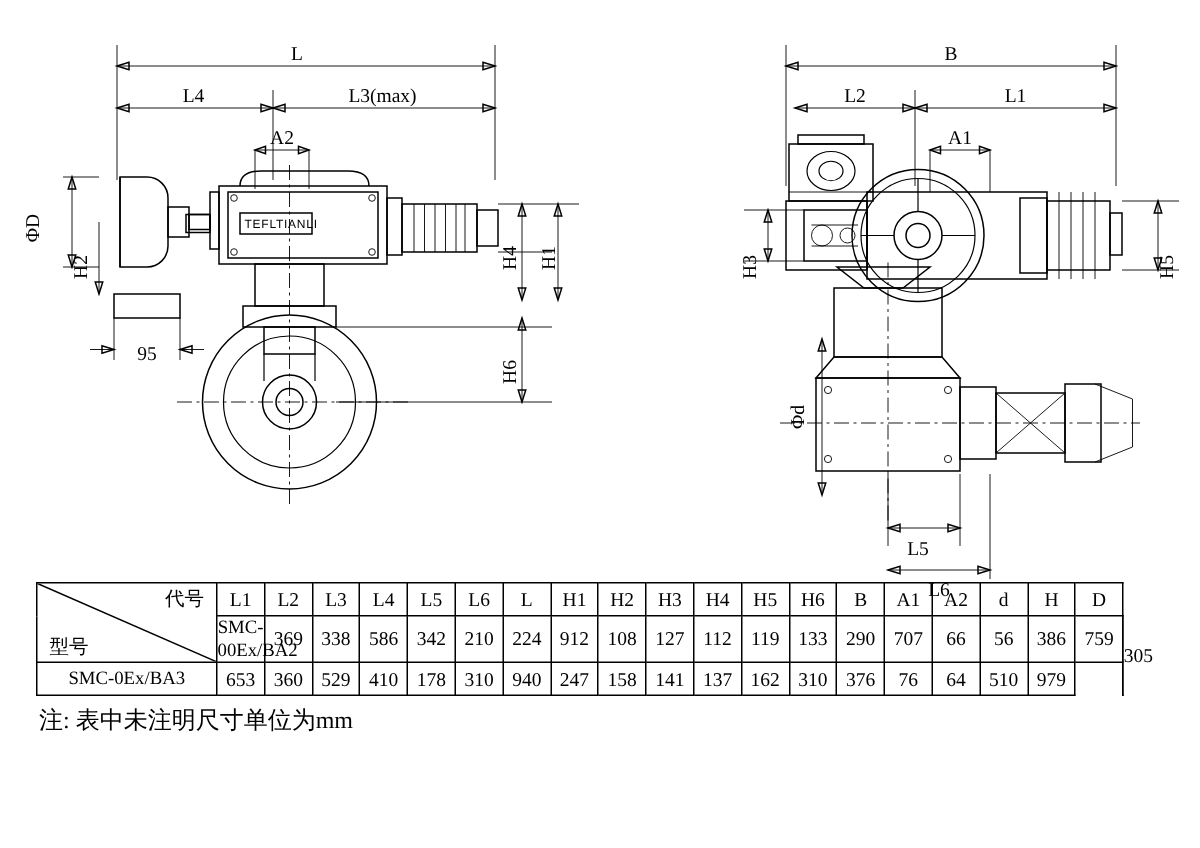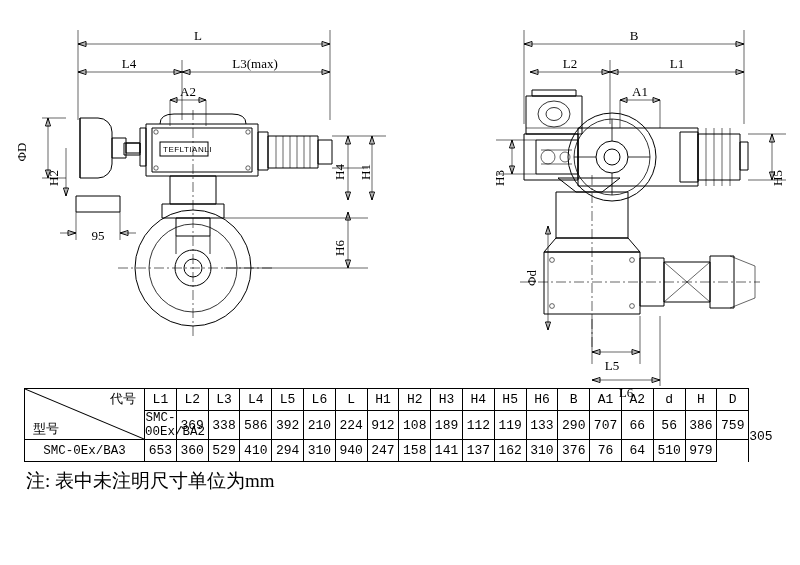--- a/index.html
+++ b/index.html
@@ -55,21 +55,21 @@
     font-family: "Liberation Serif", serif;
     font-size: 17px;
     letter-spacing: 1px;
     margin: 0 0 6px 2px;
     white-space: nowrap;
   }
   table.dims {
     border-collapse: collapse;
     width: 622px;
     table-layout: fixed;
-    font-family: Liberation Mono, monospace;
+    font-family: Liberation Serif, serif;
     font-size: 13px;
     border-radius: 15px;
   }
   table.dims td, table.dims th {
     border: 1px solid #000;
     text-align: center;
     height: 21px;
     padding: 0;
     font-weight: normal;
   }
@@ -86,21 +86,21 @@
   }
   td.head-cell .model {
     position: absolute;
     left: 8px;
     bottom: 1px;
     font-size: 13px;
   }
   td.model-cell { text-align: center; font-size: 12.5px; }
   .note {
     font-family: "Liberation Serif", serif;
-    font-size: 19px;
+    font-size: 16px;
     margin-top: 6px;
     margin-left: 2px;
   }
 </style>
 </head>
 <body>
 
 <div id="sheet">
 
   <svg class="drawing" viewBox="0 0 800 565">
@@ -365,45 +365,45 @@
           <th>d</th>
           <th>H</th>
           <th>D</th>
         </tr>
 
         <tr>
           <td class="model-cell">SMC-00Ex/BA2</td>
           <td>369</td>
           <td>338</td>
           <td>586</td>
-          <td>392</td>
+          <td>342</td>
           <td>210</td>
           <td>224</td>
           <td>912</td>
           <td>108</td>
-          <td>189</td>
+          <td>127</td>
           <td>112</td>
           <td>119</td>
           <td>133</td>
           <td>290</td>
           <td>707</td>
           <td>66</td>
           <td>56</td>
           <td>386</td>
           <td>759</td>
           <td rowspan="2">305</td>
         </tr>
 
         <tr>
           <td class="model-cell">SMC-0Ex/BA3</td>
           <td>653</td>
           <td>360</td>
           <td>529</td>
           <td>410</td>
-          <td>294</td>
+          <td>178</td>
           <td>310</td>
           <td>940</td>
           <td>247</td>
           <td>158</td>
           <td>141</td>
           <td>137</td>
           <td>162</td>
           <td>310</td>
           <td>376</td>
           <td>76</td>

